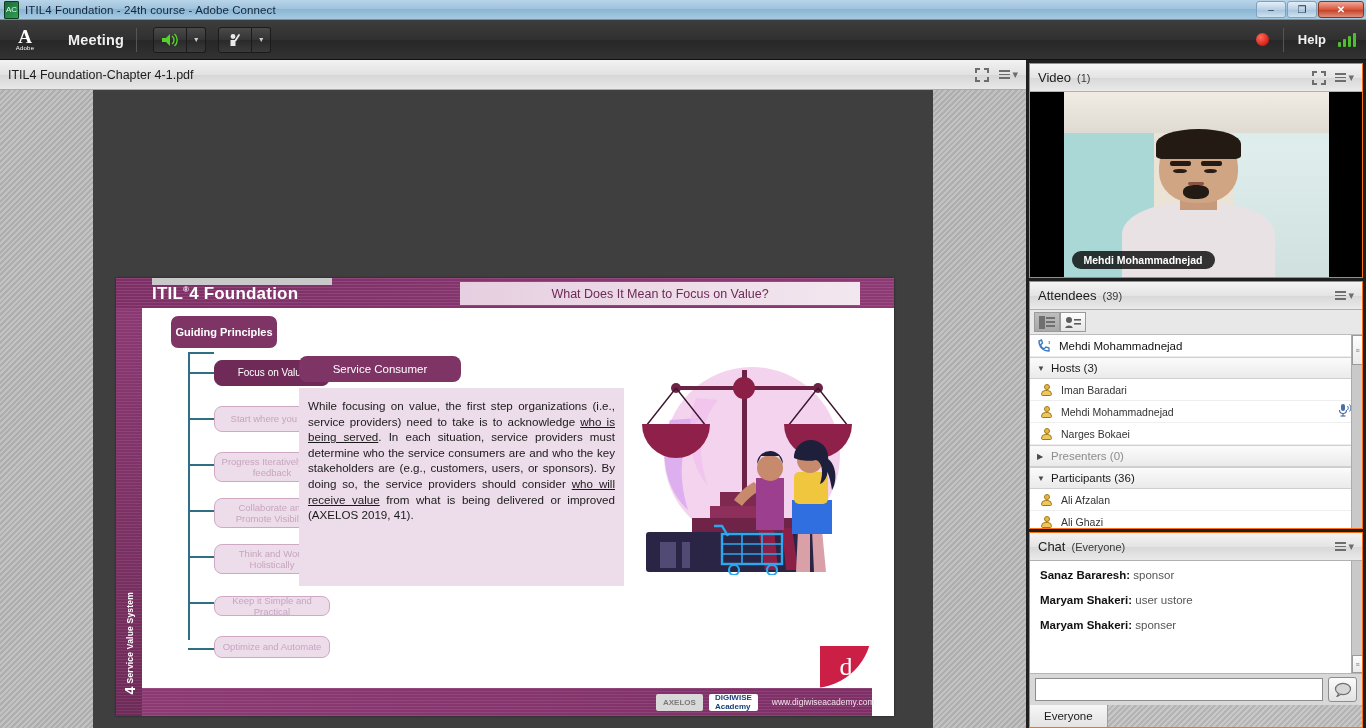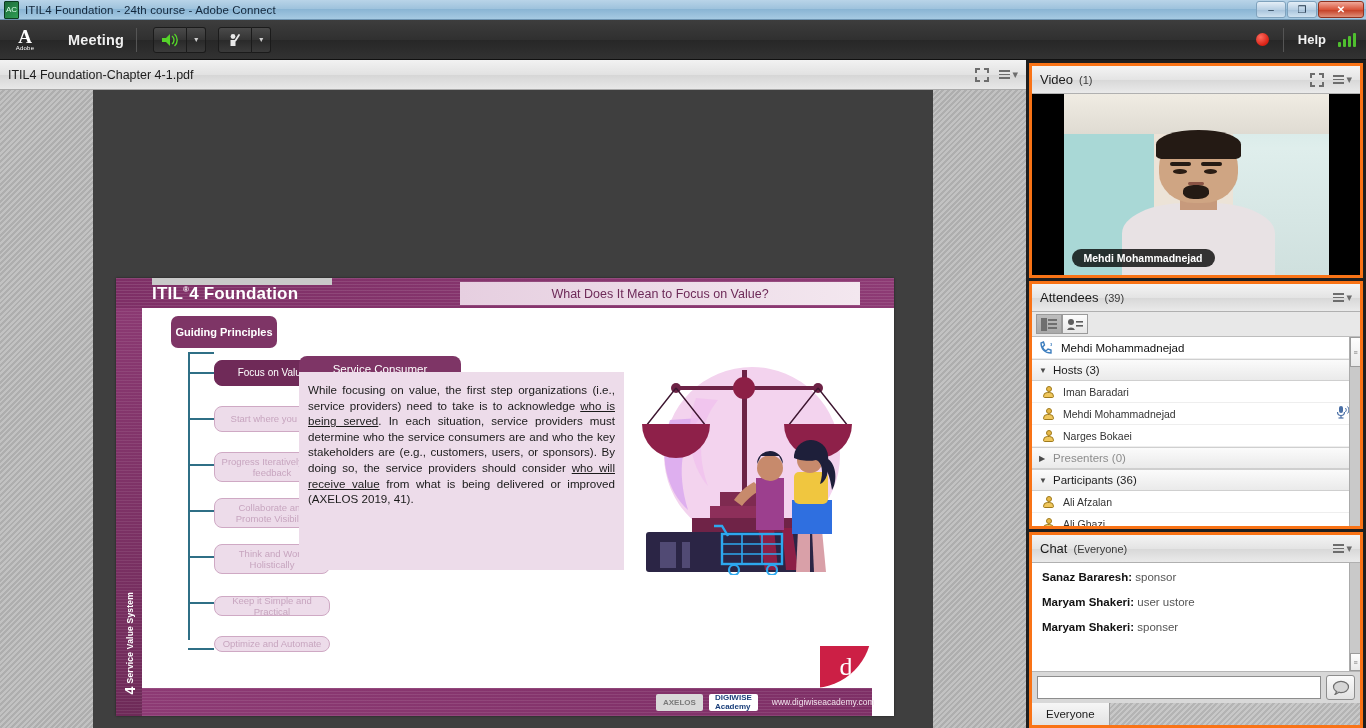--- a/index.html
+++ b/index.html
@@ -164,21 +164,21 @@
   .node.active{ background:#6f2a58;color:#fff;border:1px solid #6f2a58;font-size:10px;}
   .node.dim{ background:#eddcea;color:#c7a5bf;border:1.5px solid #cfa9c4;}
   .connector{position:absolute;left:0;width:26px;height:1.5px;background:#2f6f86;}
   .sc-tab{
     position:absolute;left:157px;top:48px;width:162px;height:26px;
     background:#7e3566;border-radius:8px;
     display:flex;align-items:center;justify-content:center;
     color:#fff;font-size:11.5px;
   }
   .para{
-    position:absolute;left:157px;top:64px;width:325px;min-height:198px;
+    position:absolute;left:157px;top:80px;width:325px;min-height:198px;
     background:#eddcea; padding:10px 9px 8px 9px;
     color:#1a1a1a;font-size:11.6px;line-height:15.6px;text-align:justify;
   }
   .para u{text-decoration:underline;}
   .illus{ position:absolute;left:488px;top:52px;width:240px;height:215px;}
   .logo-d{
     position:absolute;right:0;bottom:0;width:52px;height:42px;
     background:#cc1f45;color:#fff;font-size:26px;
     display:flex;align-items:center;justify-content:center;
     font-family:"Liberation Serif",serif;
@@ -195,21 +195,21 @@
     font-size:8px;font-weight:bold;display:flex;align-items:center;border-radius:2px;z-index:2;
   }
   .footer-logo2{
     height:17px;margin-left:6px;padding:0 6px;background:#fff;color:#1b3f7a;
     font-size:8px;font-weight:bold;display:flex;align-items:center;border-radius:2px;z-index:2;
   }
   .footer-url{ margin-left:14px;color:#f1e2ec;font-size:8.5px;z-index:2;}
   
   .right-col{ width:340px;height:100%;background:#1f1f1f;
     display:flex;flex-direction:column;padding:3px 3px 0 3px;gap:3px;}
-  .pod{ background:#d8d8d8;border:3px solid #f97316;display:flex;flex-direction:column;}
+  .pod{ background:#d8d8d8;border:1px solid #f97316;display:flex;flex-direction:column;}
   .pod-title{
     height:28px;
     background:linear-gradient(to bottom,#f4f4f4,#e4e4e4 50%,#d8d8d8 52%,#eaeaea);
     border-bottom:1px solid #b0b0b0;
     display:flex;align-items:center;padding:0 8px;position:relative;
   }
   .pod-title .name{font-size:13px;color:#1b1b1b;}
   .pod-title .cnt{font-size:11px;color:#3a3a3a;margin-left:6px;}
   .pod-title .tools{position:absolute;right:8px;display:flex;align-items:center;gap:9px;}
   
@@ -407,21 +407,21 @@
             <div class="connector" style="top:204px"></div>
             <div class="connector" style="top:250px"></div>
             <div class="connector" style="top:296px"></div>
 
             <div class="node active" style="top:8px;height:26px">Focus on Value</div>
             <div class="node dim" style="top:54px;height:26px">Start where you are</div>
             <div class="node dim" style="top:100px;height:30px">Progress Iteratively with feedback</div>
             <div class="node dim" style="top:146px;height:30px">Collaborate and Promote Visibility</div>
             <div class="node dim" style="top:192px;height:30px">Think and Work Holistically</div>
             <div class="node dim" style="top:244px;height:20px">Keep it Simple and Practical</div>
-            <div class="node dim" style="top:284px;height:16px">Optimize and Automate</div>
+            <div class="node dim" style="top:284px;height:22px">Optimize and Automate</div>
           </div>
 
           <div class="sc-tab">Service Consumer</div>
 
           <div class="para">
             <span>While focusing on value, the first step organizations (i.e., service providers) need to take is to acknowledge </span><u>who is being served</u><span>. In each situation, service providers must determine who the service consumers are and who the key stakeholders are (e.g., customers, users, or sponsors). By doing so, the service providers should consider </span><u>who will receive value</u><span> from what is being delivered or improved (AXELOS 2019, 41).</span>
           </div>
 
           <div class="illus">
             <svg width="240" height="215" viewBox="0 0 240 215">

